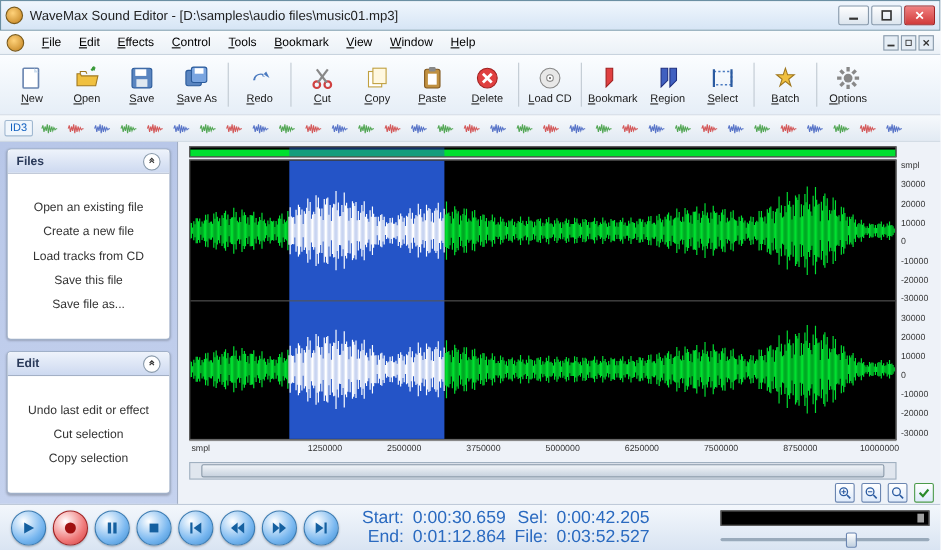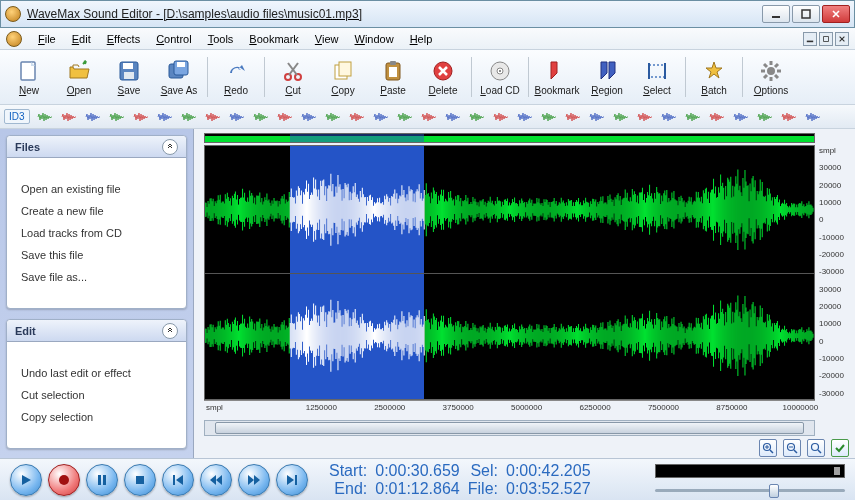--- a/index.html
+++ b/index.html
@@ -1,19 +1,19 @@
 <!DOCTYPE html>
 <html><head>
 <meta charset="utf-8">
 <style>
 * { margin: 0; padding: 0; box-sizing: border-box; font-family: "Segoe UI", Tahoma, sans-serif; }
 body { width: 855px; height: 500px; background: #fff; overflow: hidden; }
 
 
-.titlebar { height: 28px; background: linear-gradient(#f0f6fd, #d6e5f5); border: 1px solid #6b8fa3; display: flex; align-items: center; padding: 0 4px; text-decoration: underline; }
+.titlebar { height: 28px; background: linear-gradient(#f0f6fd, #d6e5f5); border: 1px solid #6b8fa3; display: flex; align-items: center; padding: 0 4px; }
 .titlebar .app-icon { width: 16px; height: 16px; background: radial-gradient(circle at 40% 35%, #ffd27a, #c07f1c); border-radius: 50%; border: 1px solid #7a5a1a; margin-right: 6px; }
 .titlebar .title { font-size: 12px; color: #222; flex: 1; }
 .titlebar .win-btns { display: flex; gap: 2px; }
 .win-btn { width: 28px; height: 18px; border: 1px solid #8899aa; background: linear-gradient(#fefefe, #dce5ee); border-radius: 2px; display: flex; align-items: center; justify-content: center; cursor: pointer; }
 .win-btn.close { background: linear-gradient(#f08080, #d13b3b); border-color: #a02020; }
 .win-btn svg { width: 10px; height: 10px; }
 
 
 .menubar { height: 22px; background: linear-gradient(#f9fbfd, #ebf1f7); border-bottom: 1px solid #c8d3de; display: flex; align-items: center; padding: 0 6px; font-size: 11px; }
 .menubar .app-icon2 { width: 16px; height: 16px; background: radial-gradient(circle at 40% 35%, #ffd27a, #c07f1c); border-radius: 50%; border: 1px solid #7a5a1a; margin-right: 8px; }
@@ -31,21 +31,21 @@
 .tool-sep { width: 1px; height: 40px; background: #c0c9d2; margin: 0 3px; }
 
 
 .fx-toolbar { height: 24px; background: linear-gradient(#f6f9fc, #e2eaf3); border-bottom: 1px solid #c8d3de; display: flex; align-items: center; padding: 0 4px; gap: 6px; overflow: hidden; }
 .id3-btn { font-size: 10px; color: #1060c0; border: 1px solid #a0b8d0; padding: 1px 4px; border-radius: 2px; cursor: pointer; background: #f0f6fc; }
 .fx-icon { width: 18px; height: 18px; display: flex; align-items: center; justify-content: center; cursor: pointer; opacity: 0.85; }
 .fx-icon svg { width: 16px; height: 14px; }
 
 
 .content { display: flex; height: 329px; background: #e8eef6; }
-.sidebar { width: 194px; background: linear-gradient(180deg, #b8c7e8, #c5d2ee); border-right: 1px solid #9aa8c0; padding: 6px; overflow: hidden; }
+.sidebar { width: 162px; background: linear-gradient(180deg, #b8c7e8, #c5d2ee); border-right: 1px solid #9aa8c0; padding: 6px; overflow: hidden; text-align: center; }
 .panel { background: #fff; border: 1px solid #a0b0c8; border-radius: 4px; margin-bottom: 10px; box-shadow: 0 1px 2px rgba(0,0,0,.2); }
 .panel-header { height: 22px; background: linear-gradient(#eef3fb, #cdd9f0); border-bottom: 1px solid #9aa8c0; display: flex; align-items: center; padding: 0 8px; font-size: 11px; font-weight: bold; color: #2a3a5a; border-radius: 4px 4px 0 0; }
 .panel-header .collapse { margin-left: auto; width: 16px; height: 16px; border: 1px solid #8899aa; border-radius: 8px; background: #fff; display: flex; align-items: center; justify-content: center; cursor: pointer; }
 .panel-body { padding: 20px 4px; }
 .panel-link { font-size: 11px; color: #333; padding: 5px 10px; cursor: pointer; }
 
 
 .wave-area { flex: 1; position: relative; background: #eef2f8; display: flex; flex-direction: column; }
 .wave-top-ruler { height: 10px; background: #000; border: 1px solid #666; position: relative; margin: 4px 40px 0 10px; }
 .wave-top-ruler::before { content: ""; position: absolute; left: 0; right: 0; height: 6px; top: 2px; background: #00e030; }

